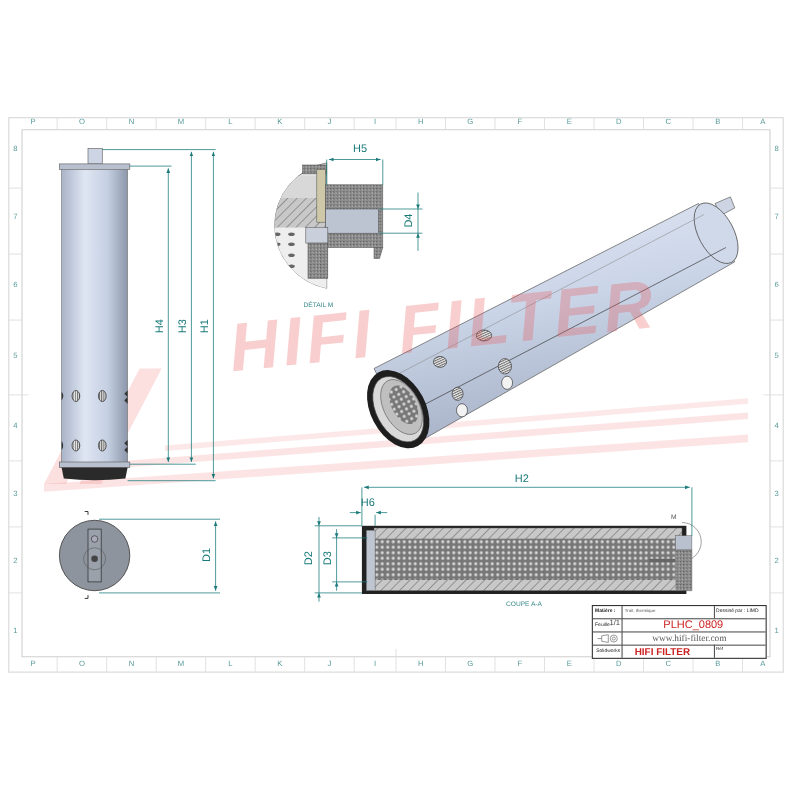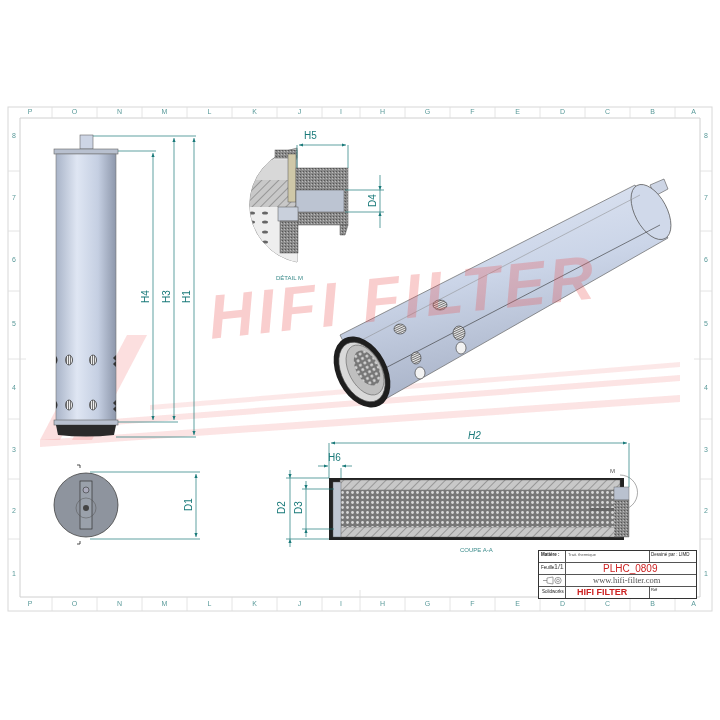--- a/index.html
+++ b/index.html
@@ -319,25 +319,25 @@
 </div>
 
 <div class="watermark" style="left:205px;top:282px;font-size:62px;letter-spacing:4px;transform:rotate(-6deg);transform-origin:left top;white-space:nowrap;">HIFI FILTER</div>
 
 <span class="dim-label vert" style="left:139px;top:291px;">H4</span>
 <span class="dim-label vert" style="left:160px;top:291px;">H3</span>
 <span class="dim-label vert" style="left:180px;top:291px;">H1</span>
 
 <span class="dim-label vert" style="left:182px;top:499px;">D1</span>
 
-<span class="dim-label" style="left:304px;top:130px;">H5</span>
+<span class="dim-label" style="left:321px;top:130px;">H5</span>
 <span class="dim-label vert" style="left:366px;top:195px;">D4</span>
 <span class="caption" style="left:276px;top:275px;">DÉTAIL M</span>
 
-<span class="dim-label" style="left:468px;top:430px;font-style:italic;">H2</span>
+<span class="dim-label" style="left:468px;top:430px;">H2</span>
 <span class="dim-label" style="left:328px;top:452px;">H6</span>
 <span class="dim-label vert" style="left:275px;top:502px;">D2</span>
 <span class="dim-label vert" style="left:292px;top:502px;">D3</span>
 <span class="caption" style="left:610px;top:468px;color:#555;">M</span>
 <span class="caption" style="left:460px;top:547px;">COUPE A-A</span>
 
 <div class="tb">
   <div class="tb-line" style="left:0;top:11px;width:157px;height:1px;"></div>
   <div class="tb-line" style="left:0;top:23px;width:157px;height:1px;"></div>
   <div class="tb-line" style="left:0;top:35px;width:157px;height:1px;"></div>

